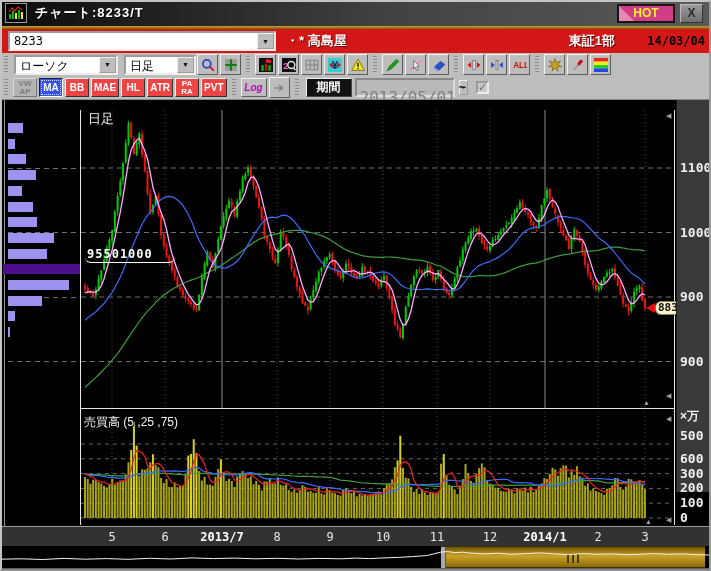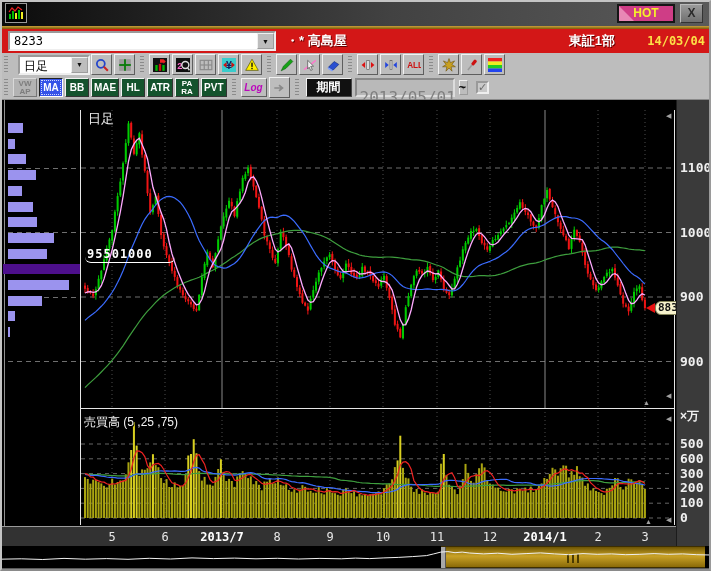--- a/index.html
+++ b/index.html
@@ -18,31 +18,31 @@
   .amber{position:absolute;left:0;top:26px;width:711px;height:3px;background:linear-gradient(#caa23a,#7c5a0a);}
   
   .stockbar{position:absolute;left:0;top:29px;width:711px;height:24px;background:#d31717;display:flex;align-items:center;}
   .combo{height:20px;background:#fff;border:2px inset #eee;display:flex;align-items:stretch;}
   .combo .val{flex:1;font-size:12px;padding:1px 4px;color:#000;white-space:nowrap;overflow:hidden;}
   .cbtn{width:17px;background:#bdbdbd;border:1px outset #f0f0f0;color:#111;font-size:7px;display:flex;align-items:center;justify-content:center;}
   .stockcombo{width:268px;margin-left:8px;}
   .mono{font-family:"DejaVu Sans Mono","Liberation Mono",monospace;border-radius:6px;}
   .stockname{color:#fff;font-weight:bold;font-size:13px;margin-left:10px;text-shadow:1px 1px 0 #600;}
   .market{position:absolute;right:96px;color:#fff;font-weight:bold;font-size:13px;text-shadow:1px 1px 0 #600;}
-  .tradedate{position:absolute;right:6px;color:#fde047;font-weight:bold;font-size:12px;}
+  .tradedate{position:absolute;right:6px;color:#000000;font-weight:bold;font-size:12px;}
   
   .tbar{position:absolute;left:0;width:711px;background:#bdbdbd;display:flex;align-items:center;}
   .tb1{top:53px;height:23px;}
   .tb2{top:76px;height:24px;border-bottom:1px solid #8a8a8a;}
   .grip{width:4px;height:17px;margin:0 4px;background:repeating-linear-gradient(180deg,#8b8b8b 0 1px,transparent 1px 3px);flex:0 0 auto;}
   .tbtn{width:21px;height:21px;margin:0 1px;background:#bdbdbd;border:1px solid #f2f2f2;border-bottom-color:#5e5e5e;border-right-color:#5e5e5e;display:flex;align-items:center;justify-content:center;flex:0 0 auto;}
   .tbtn svg{display:block;}
   .typecombo{width:104px;margin-left:2px;}
   .tfcombo{width:72px;margin-left:6px;}
-  .ind{height:19px;min-width:24px;padding:0 2px;margin:0 1px;background:#14532d;border:1px solid #f2f2f2;border-bottom-color:#333;border-right-color:#333;color:#fff;font-weight:bold;font-size:10px;display:flex;align-items:center;justify-content:center;text-align:center;line-height:9px;flex:0 0 auto;}
+  .ind{height:19px;min-width:24px;padding:0 2px;margin:0 1px;background:#ef4444;border:1px solid #f2f2f2;border-bottom-color:#333;border-right-color:#333;color:#fff;font-weight:bold;font-size:10px;display:flex;align-items:center;justify-content:center;text-align:center;line-height:9px;flex:0 0 auto;}
   .ind.two{font-size:8px;line-height:8px;}
   .ind.active{background:#3553e8;border:1px solid #202020;border-bottom-color:#fff;border-right-color:#fff;outline:1px dotted #cfd6ff;outline-offset:-3px;}
   .ind.disabled{background:#b3b3b3;color:#7d7d7d;border-color:#d9d9d9 #777 #777 #d9d9d9;}
   .logbtn{height:19px;width:26px;margin:0 1px;background:#bdbdbd;border:1px solid #f2f2f2;border-bottom-color:#5e5e5e;border-right-color:#5e5e5e;color:#bb09bb;font-weight:bold;font-size:10px;font-style:italic;display:flex;align-items:center;justify-content:center;}
   .kikan{height:19px;width:46px;margin:0 3px;background:#111;border:1px solid #f2f2f2;border-bottom-color:#444;border-right-color:#444;color:#fff;font-weight:bold;font-size:12px;display:flex;align-items:center;justify-content:center;}
   .datecombo{width:100px;height:19px;background:#b9b9b9;border:2px inset #ddd;display:flex;}
   .datecombo .val{flex:1;font-size:16px;color:#808080;padding:8px 3px;}
   .datecombo .cbtn{color:#8a8a8a;}
   .tilde{font-size:13px;color:#111;margin:0 4px;font-weight:bold;}
   .checkbox{width:13px;height:13px;margin-left:6px;background:#c9c9c9;border:2px inset #eee;color:#6b6b6b;font-size:11px;line-height:9px;text-align:center;font-weight:bold;}
@@ -50,21 +50,21 @@
   .workspace{position:absolute;left:0;top:100px;width:711px;height:426px;background:#000;}
   .leftgroove{position:absolute;left:4px;top:0;width:1px;height:426px;background:#8f8f8f;}
   .vline{position:absolute;width:1px;background:#e6e6e6;}
   .hdiv{position:absolute;height:1px;background:#e6e6e6;}
   .profile{position:absolute;left:8px;top:10px;width:73px;height:298px;}
   .pgrid{position:absolute;left:0;width:73px;height:1px;background-image:repeating-linear-gradient(90deg,#6f6f6f 0 5px,transparent 5px 9px);}
   .pbar{position:absolute;left:0;height:10px;background:#9b93ee;}
   .pbar.hl{background:#4d0f8c;}
   .paneLabel{position:absolute;color:#f2f2f2;font-size:13px;z-index:5;text-shadow:1px 1px 0 #000;}
   .vap{position:absolute;left:85px;top:147px;color:#fff;font-size:12px;font-weight:bold;border-bottom:1px solid #fff;padding:0 22px 1px 2px;letter-spacing:1px;z-index:5;}
-  .gutter{position:absolute;left:676px;top:100px;width:35px;height:446px;background:#3a3a3a;border-left:1px solid #1c1c1c;z-index:10;}
+  .gutter{position:absolute;left:676px;top:100px;width:35px;height:392px;background:#3a3a3a;border-left:1px solid #1c1c1c;z-index:10;}
   .gtick{position:absolute;left:3px;color:#f0f0f0;font-size:13px;font-weight:bold;}
   .xaxis{position:absolute;left:0;top:526px;width:711px;height:20px;background:#323232;border-top:1px solid #9a9a9a;}
   .xlab{position:absolute;top:3px;transform:translateX(-50%);color:#e8e8e8;font-size:12px;}
   .xlab.b{font-weight:bold;color:#fff;}
   .marker{position:absolute;left:646px;top:201px;display:flex;align-items:center;z-index:6;}
   .marker .arr{width:0;height:0;border-top:5px solid transparent;border-bottom:5px solid transparent;border-right:9px solid #e81010;}
   .marker .box{background:#f7f2cc;border:1px solid #84845a;color:#111;font-size:11px;font-weight:bold;padding:0 2px;line-height:12px;}
   .scrollarrow{position:absolute;color:#a0a0a0;font-size:7px;z-index:6;line-height:7px;}
   
   .minimap{position:absolute;left:0;top:546px;width:711px;height:22px;background:#000;overflow:hidden;}
@@ -83,37 +83,42 @@
     <div class="appicon">
       <svg width="16" height="14" viewBox="0 0 16 14">
         <rect x="1" y="8" width="2" height="5" fill="#00bb00"></rect>
         <rect x="4" y="5" width="2" height="8" fill="#00bb00"></rect>
         <rect x="7" y="7" width="2" height="6" fill="#eeee22"></rect>
         <rect x="10" y="4" width="2" height="9" fill="#00bb00"></rect>
         <rect x="13" y="6" width="2" height="7" fill="#eeee22"></rect>
         <polyline points="1,6 4,2 7,5 10,1 14,4" fill="none" stroke="#ee2222" stroke-width="1.2"></polyline>
       </svg>
     </div>
+    <span class="titletext">チャート:8233/T</span>
     <div class="hotbtn"><span class="tri"></span><span class="t">HOT</span></div>
     <div class="closebtn">X</div>
   </div>
   <div class="amber"></div>
 
   <div class="stockbar">
     <div class="combo stockcombo">
       <span class="val mono">8233</span>
       <span class="cbtn">▼</span>
     </div>
     <span class="stockname"><span>・*</span> <span>高島屋</span></span>
     <span class="market">東証1部</span>
     <span class="tradedate mono">14/03/04</span>
   </div>
 
   <div class="tbar tb1" id="toolbar1">
     <div class="grip"></div>
+    <div class="combo typecombo">
+      <span class="val">ローソク</span>
+      <span class="cbtn">▼</span>
+    </div>
     <div class="combo tfcombo">
       <span class="val">日足</span>
       <span class="cbtn">▼</span>
     </div>
     <span id="iconGroups" style="display:flex;align-items:center;">
         <div class="tbtn">
           <svg width="14" height="14" viewBox="0 0 12 12">
             <circle cx="5" cy="5" r="3.4" fill="none" stroke="#2244cc" stroke-width="1.5"></circle>
             <line x1="7.6" y1="7.6" x2="11" y2="11" stroke="#cc2222" stroke-width="1.8"></line>
           </svg>
@@ -960,21 +965,21 @@
     <span class="scrollarrow" style="left:666px;top:416px;">◀</span>
     <span class="scrollarrow" style="left:645px;top:418px;">▲</span>
   </div>
 
   <div class="gutter" id="gutter">
       <div class="gtick mono" style="top: 60px;">1100</div>
       <div class="gtick mono" style="top: 124.5px;">1000</div>
       <div class="gtick mono" style="top: 189px;">900</div>
       <div class="gtick mono" style="top: 253.5px;">900</div>
       <div class="gtick" style="top: 308px; font-size: 12px;">×万</div>
-      <div class="gtick mono" style="top: 336px;">500</div>
+      <div class="gtick mono" style="top: 328px;">500</div>
       <div class="gtick mono" style="top: 350.8px;">600</div>
       <div class="gtick mono" style="top: 365.6px;">300</div>
       <div class="gtick mono" style="top: 380.4px;">200</div>
       <div class="gtick mono" style="top: 395.2px;">100</div>
       <div class="gtick mono" style="top: 410px;">0</div>
     </div>
 
   <div class="xaxis" id="xaxis">
       <span class="xlab mono" style="left: 112px;">5</span>
       <span class="xlab mono" style="left: 165px;">6</span>

